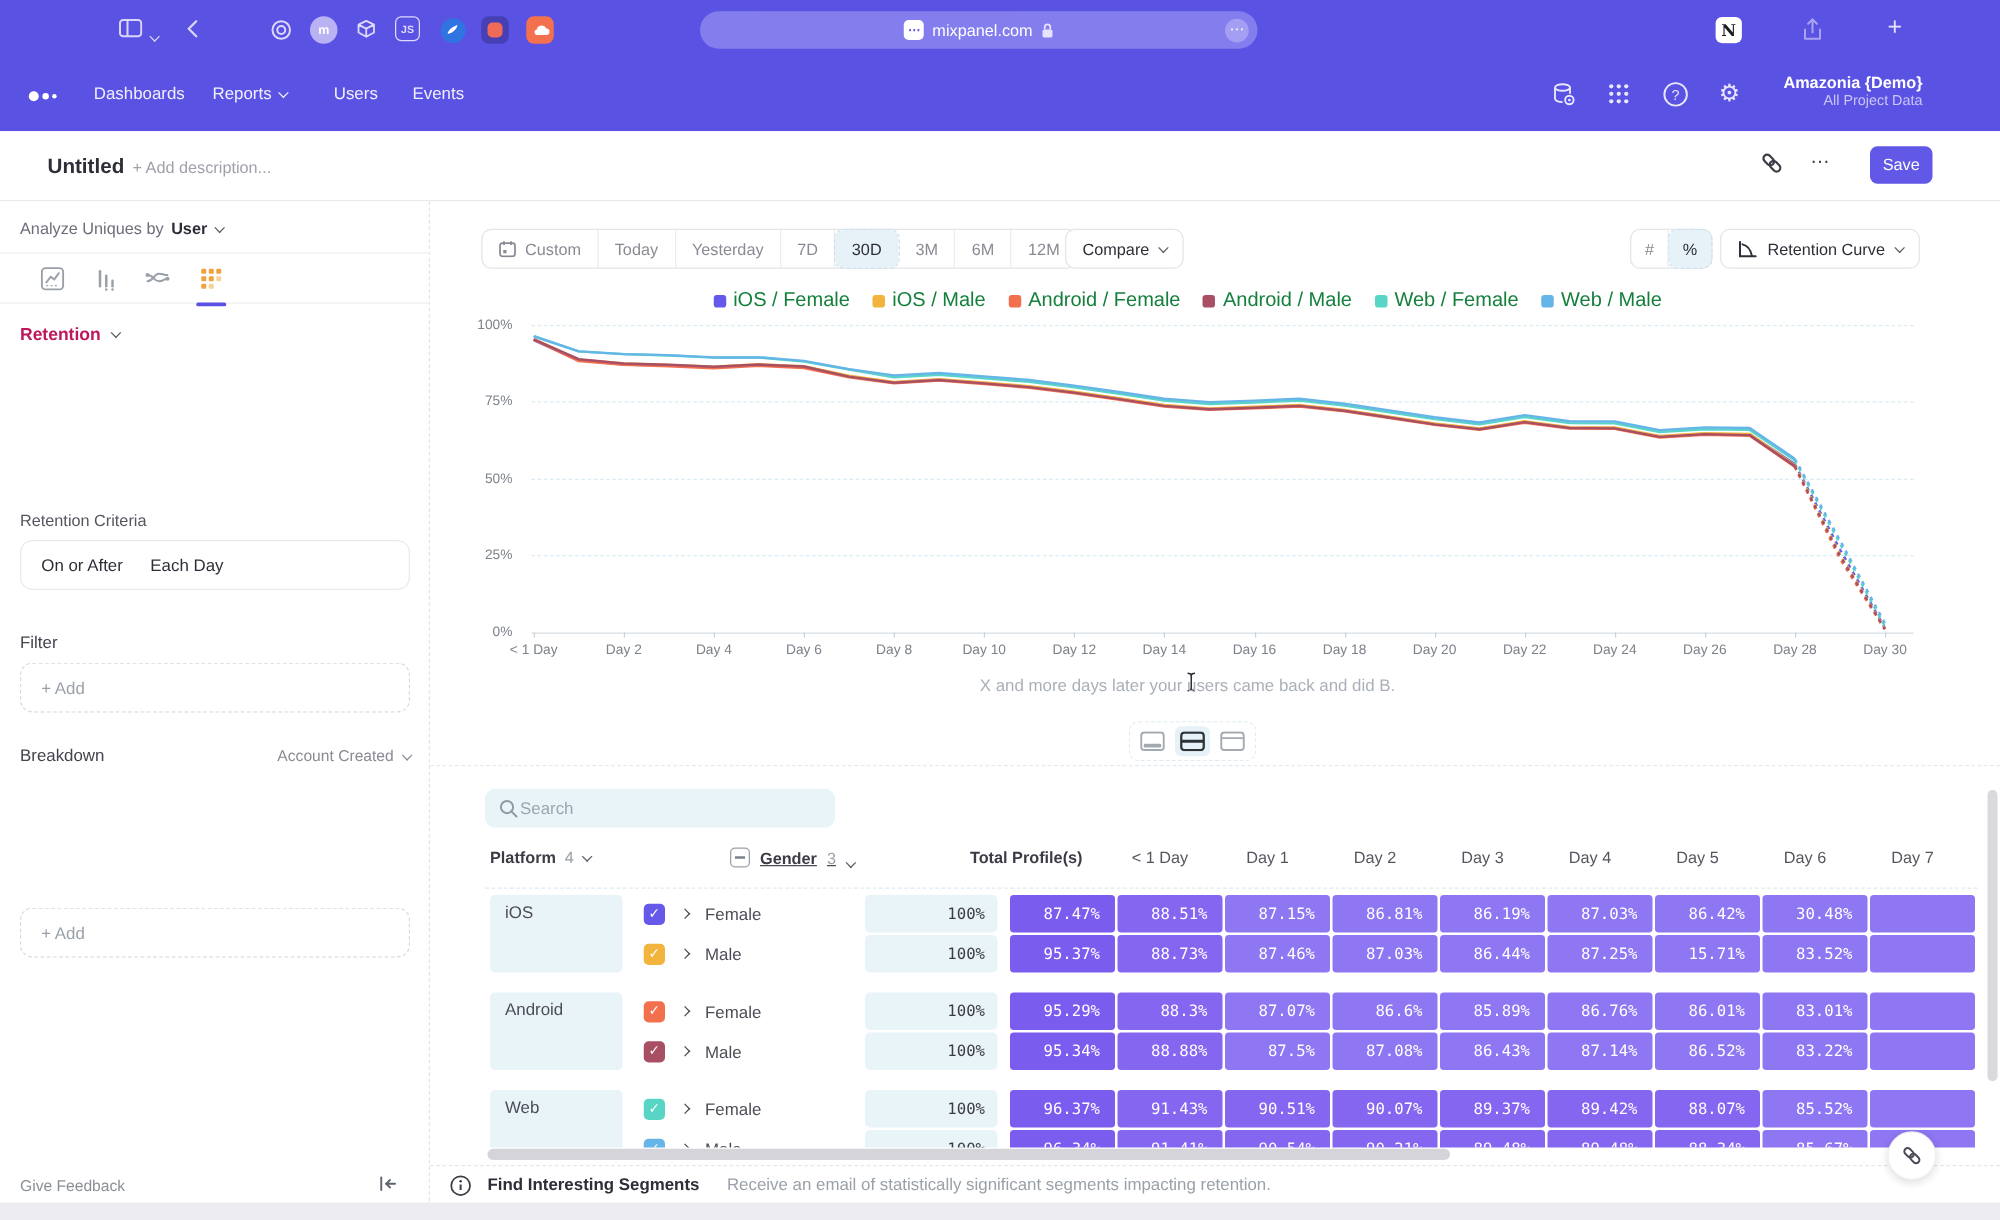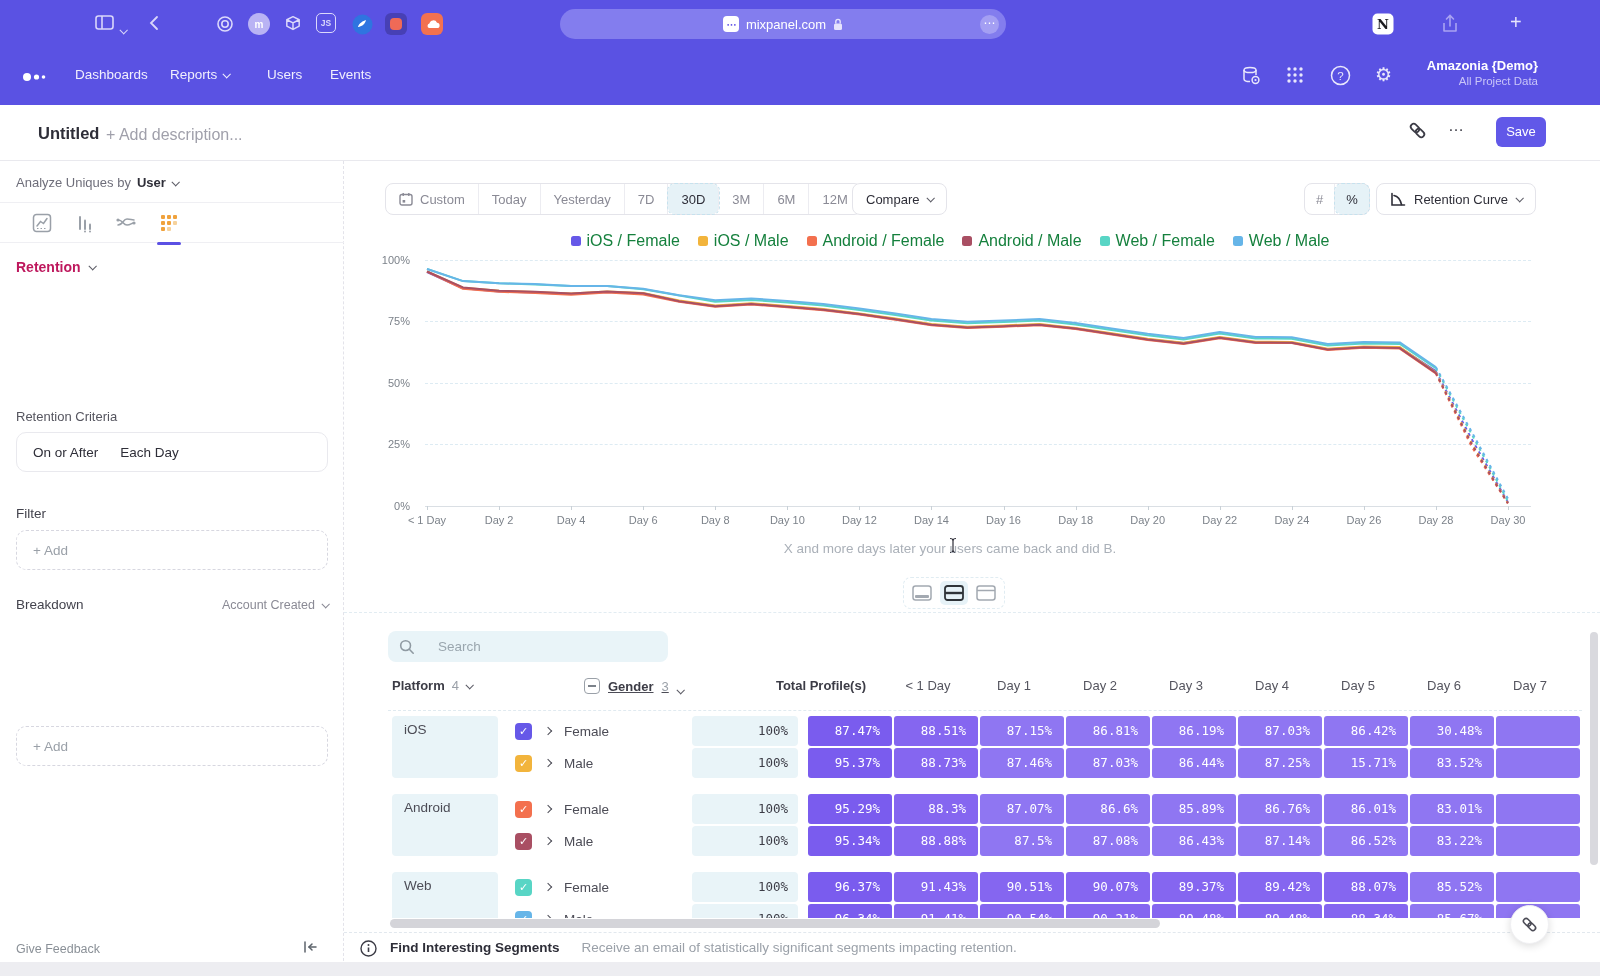--- a/index.html
+++ b/index.html
@@ -34,21 +34,21 @@
   #project .pn { font-size:13px; font-weight:bold; }
   #project .ps { font-size:11.5px; color:#c9c5f8; margin-top:2px; }
   .chev { display:inline-block; width:6px; height:6px; border-right:1.5px solid currentColor;
           border-bottom:1.5px solid currentColor; transform:rotate(45deg) translateY(-1px); }
   .chev-r { transform:rotate(-45deg); }
 
   
   #rheader { position:absolute; left:0; top:105px; width:1600px; height:56px; background:#fff;
              border-bottom:1px solid #e9e9ee; }
   #rtitle { position:absolute; left:38px; top:19px; font-size:16.5px; font-weight:bold; color:#2e2e38; }
-  #rdesc { position:absolute; left:106px; top:21px; font-size:16px; color:#a0a0ab; }
+  #rdesc { position:absolute; left:106px; top:21px; font-size:13px; color:#a0a0ab; }
   #savebtn { position:absolute; left:1496px; top:12px; width:50px; height:30px; background:#6158e8;
              color:#fff; font-size:13px; border:none; border-radius:6px; text-align:center; line-height:30px; }
 
   
   #sidebar { position:absolute; left:0; top:161px; width:344px; height:815px; background:#fff;
              border-right:1px dashed #e3e3ea; }
   .sb-label { font-size:13px; color:#6e6e7a; }
   .sb-card { position:absolute; left:16px; width:312px; height:40px; border:1px solid #e9e9ee;
              border-radius:10px; background:#fff; display:flex; align-items:center; }
   .sb-add { position:absolute; left:16px; width:312px; height:40px; border:1px dashed #d7d7e0;
@@ -81,21 +81,21 @@
              font-size:13.5px; color:#aab0b8; }
 
   
   #vtoggle { position:absolute; left:903px; top:577px; height:32px; border:1px dashed #e0ecf2; border-radius:8px;
              display:flex; align-items:center; padding:0 4px; gap:4px; background:#fff; }
   .vt { width:28px; height:24px; border-radius:5px; display:flex; align-items:center; justify-content:center; }
   .vt.sel { background:#e6f2f7; }
 
   
   #tsearch { position:absolute; left:388px; top:631px; width:280px; height:31px; background:#e9f4f8;
-             border:none; border-radius:8px; padding-left:50px; font-size:13.5px; color:#3c3c46;
+             border:none; border-radius:8px; padding-left:28px; font-size:13.5px; color:#3c3c46;
              font-family:"Liberation Sans",sans-serif; outline:none; }
   #tsearch::placeholder { color:#9aa6ae; }
   .th { position:absolute; top:678px; font-size:13px; color:#4c4c56; }
   .thday { position:absolute; top:678px; width:84px; text-align:center; font-size:13px; color:#55555f; }
   #tbody { position:absolute; left:388px; top:716px; width:1194px; height:202px; overflow:hidden; }
   .tgroup { display:flex; margin-bottom:16px; padding-left:4px; }
   .pcell { width:184px; background:#e9f4f8; border-radius:4px; font-size:13.5px; color:#4c4c56;
            padding:6px 0 0 12px; margin-right:8px; }
   .growz { display:flex; flex-direction:column; gap:2px; }
   .trow { display:flex; height:30px; align-items:center; }

